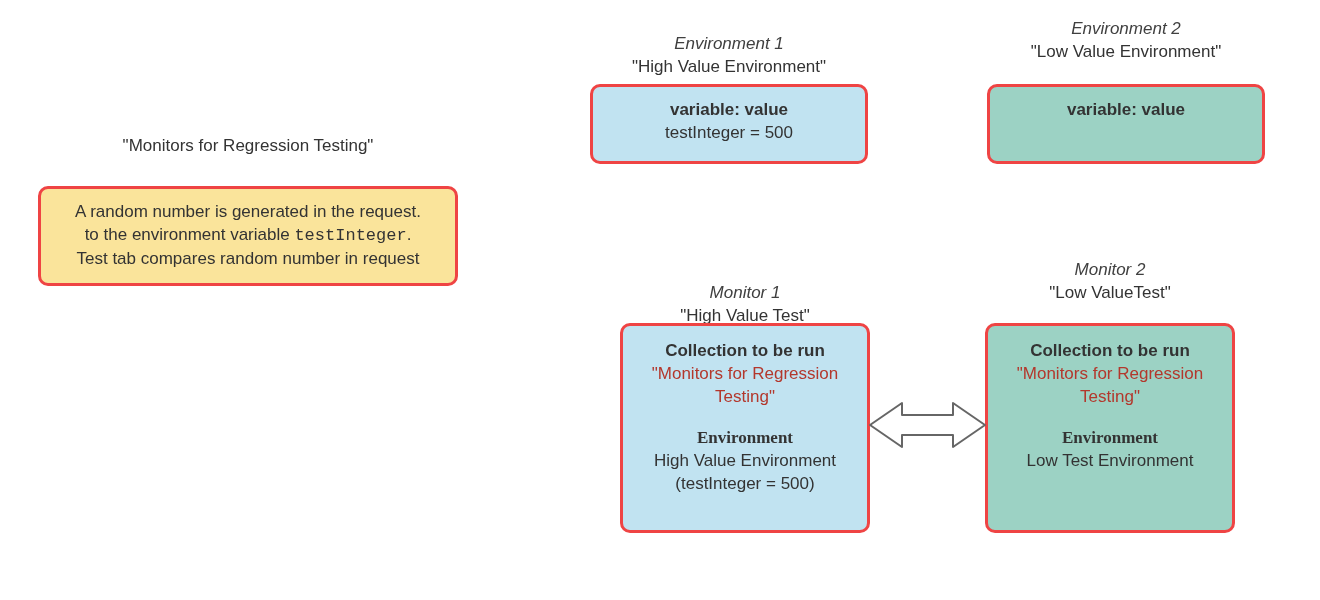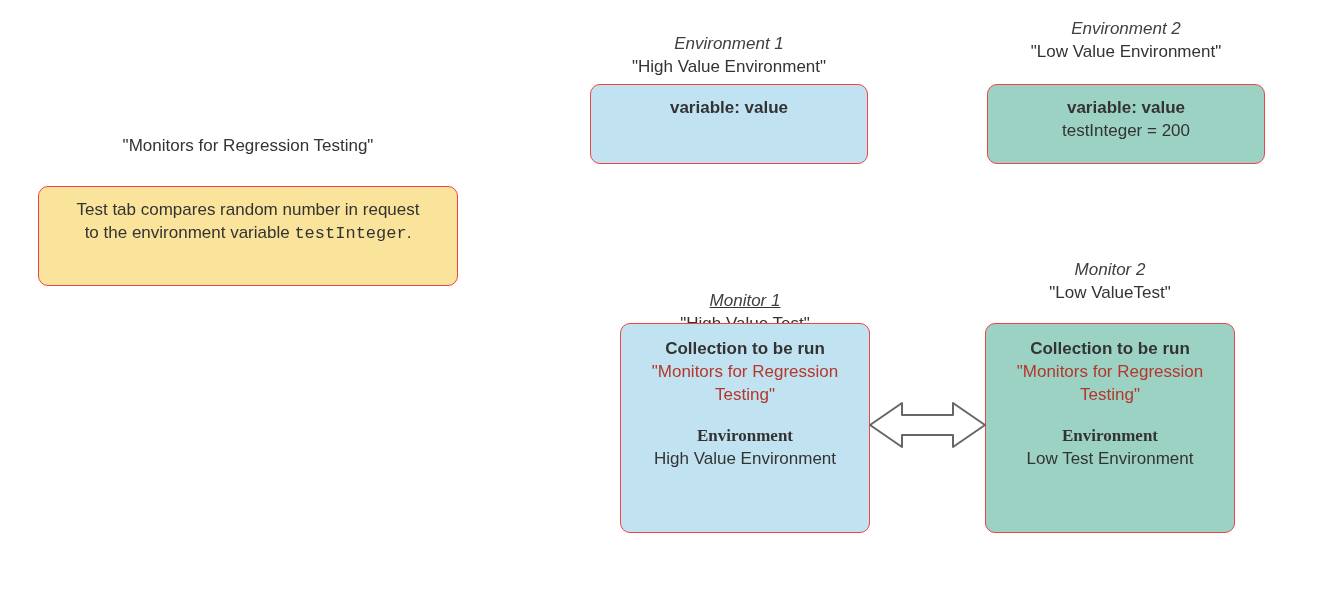--- a/index.html
+++ b/index.html
@@ -6,21 +6,21 @@
   body {
     font-family: -apple-system, BlinkMacSystemFont, "Segoe UI", Arial, sans-serif;
     background: #fff;
     width: 1320px;
     height: 600px;
     position: relative;
     color: #333;
   }
   .box {
     position: absolute;
-    border: 1px solid #ef4444;
+    border: 3px solid #ef4444;
     border-radius: 10px;
     text-align: center;
     padding: 12px 6px;
     line-height: 1.35;
     font-size: 17px;
   }
   .label-above {
     position: absolute;
     text-align: center;
     font-size: 17px;
@@ -38,53 +38,55 @@
   .section-gap { margin-top: 10px; font-family: Liberation Serif, serif; }
   svg.arrow { position: absolute; }
 </style>
 </head>
 <body>
 
 <div class="label-above" style="left:38px; top:135px; width:420px;">
   <div class="quoted">"Monitors for Regression Testing"</div>
 </div>
 <div class="box yellow" style="left:38px; top:186px; width:420px; height:100px;">
-  <div>Test tab compares random number in request</div>
+  <div>A random number is generated in the request.</div>
   <div>
     <span>to the environment variable </span><span class="mono">testInteger</span><span>.</span>
   </div>
+  <div>Test tab compares random number in request</div>
 </div>
 
 <div class="label-above" style="left:590px; top:33px; width:278px;">
   <div class="ital">Environment 1</div>
   <div>"High Value Environment"</div>
 </div>
 <div class="box blue" style="left:590px; top:84px; width:278px; height:80px;">
   <div class="bold">variable: value</div>
+  <div>testInteger = 500</div>
 </div>
 
 <div class="label-above" style="left:987px; top:18px; width:278px;">
   <div class="ital">Environment 2</div>
   <div>"Low Value Environment"</div>
 </div>
 <div class="box teal" style="left:987px; top:84px; width:278px; height:80px;">
   <div class="bold">variable: value</div>
-  <div>testInteger = 200</div>
 </div>
 
-<div class="label-above" style="left:620px; top:290px; width:250px;text-decoration:underline;">
+<div class="label-above" style="left:620px; top:282px; width:250px;">
   <div class="ital">Monitor 1</div>
   <div>"High Value Test"</div>
 </div>
 <div class="box blue" style="left:620px; top:323px; width:250px; height:210px; padding-top:14px;">
   <div class="bold">Collection to be run</div>
   <div class="red">"Monitors for Regression</div>
   <div class="red">Testing"</div>
   <div class="bold section-gap" style="margin-top:18px;">Environment</div>
   <div>High Value Environment</div>
+  <div>(testInteger = 500)</div>
 </div>
 
 <div class="label-above" style="left:985px; top:259px; width:250px;">
   <div class="ital">Monitor 2</div>
   <div>"Low ValueTest"</div>
 </div>
 <div class="box teal" style="left:985px; top:323px; width:250px; height:210px; padding-top:14px;">
   <div class="bold">Collection to be run</div>
   <div class="red">"Monitors for Regression</div>
   <div class="red">Testing"</div>

